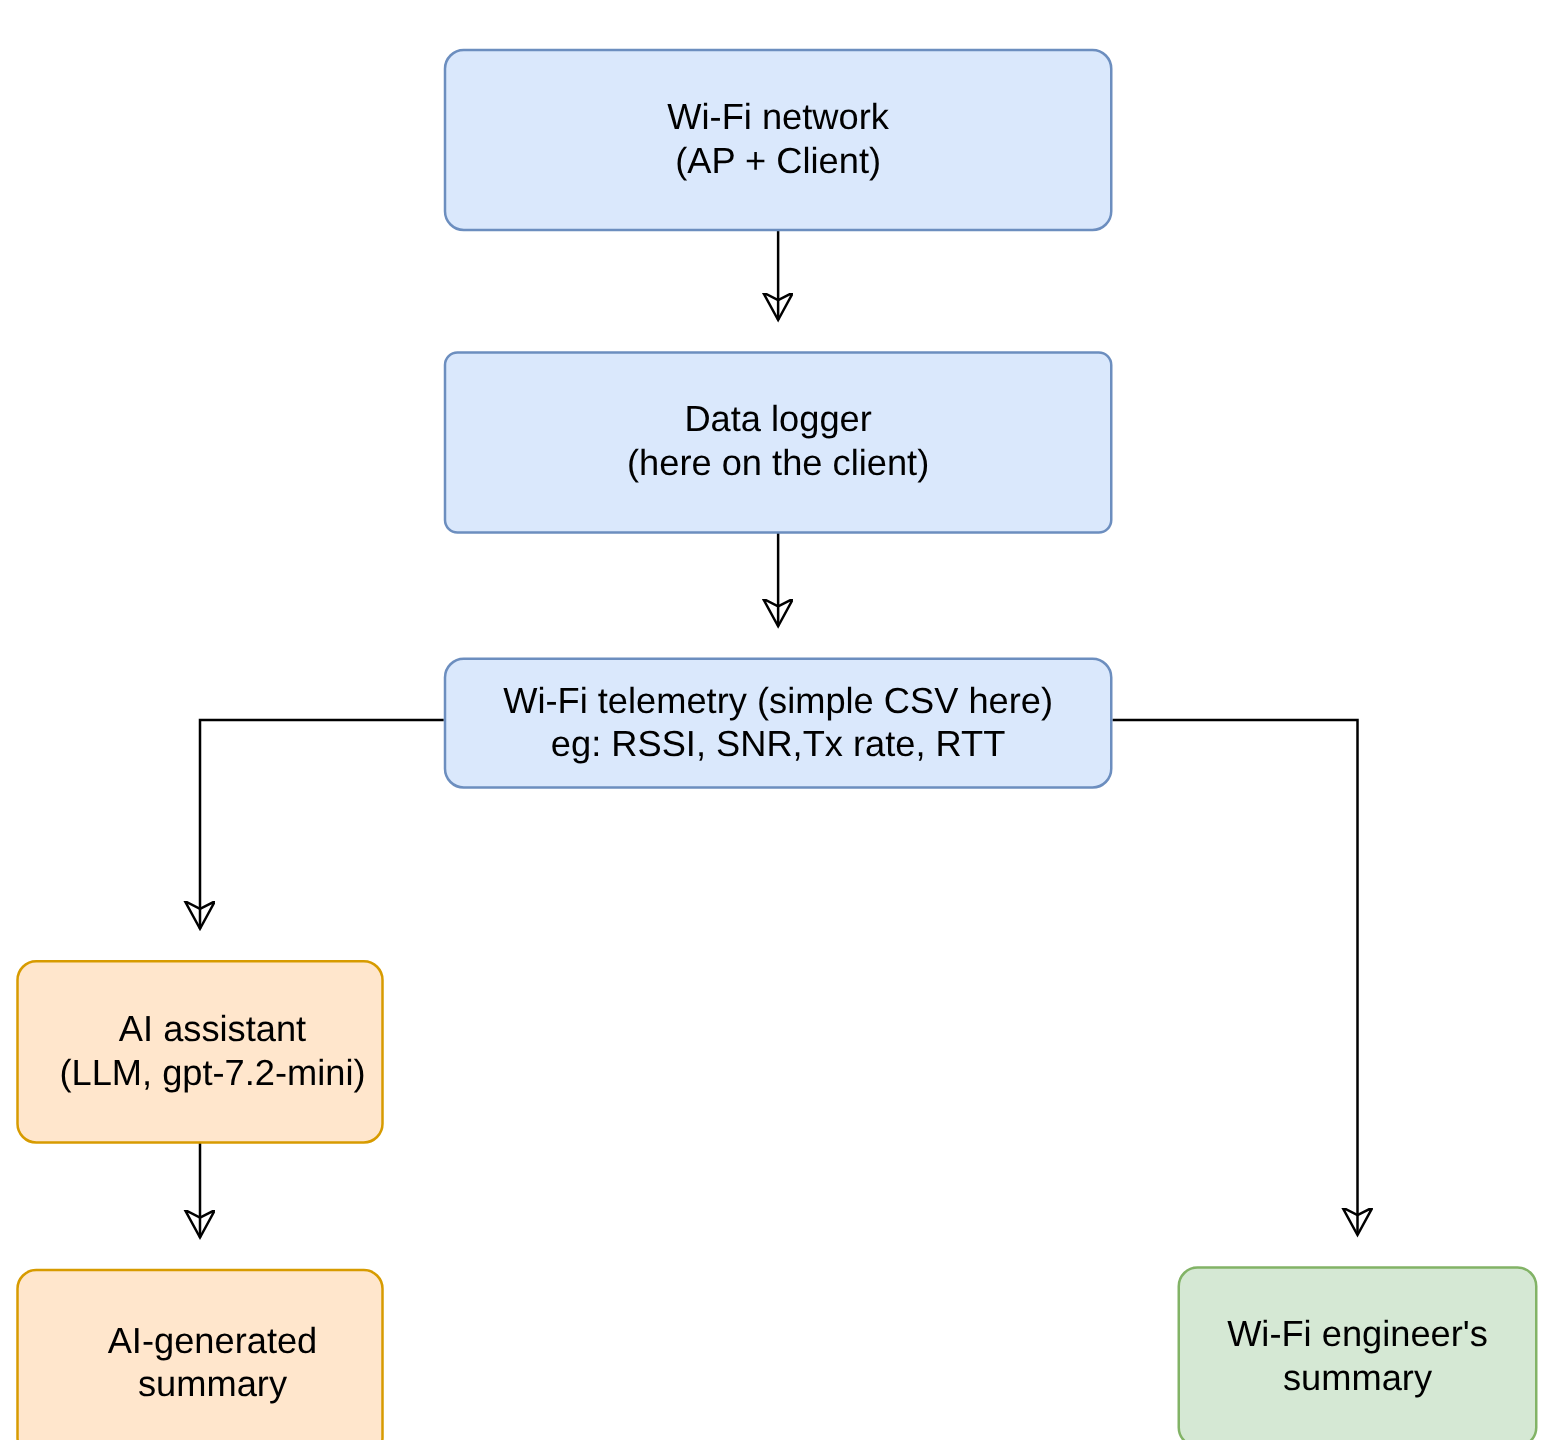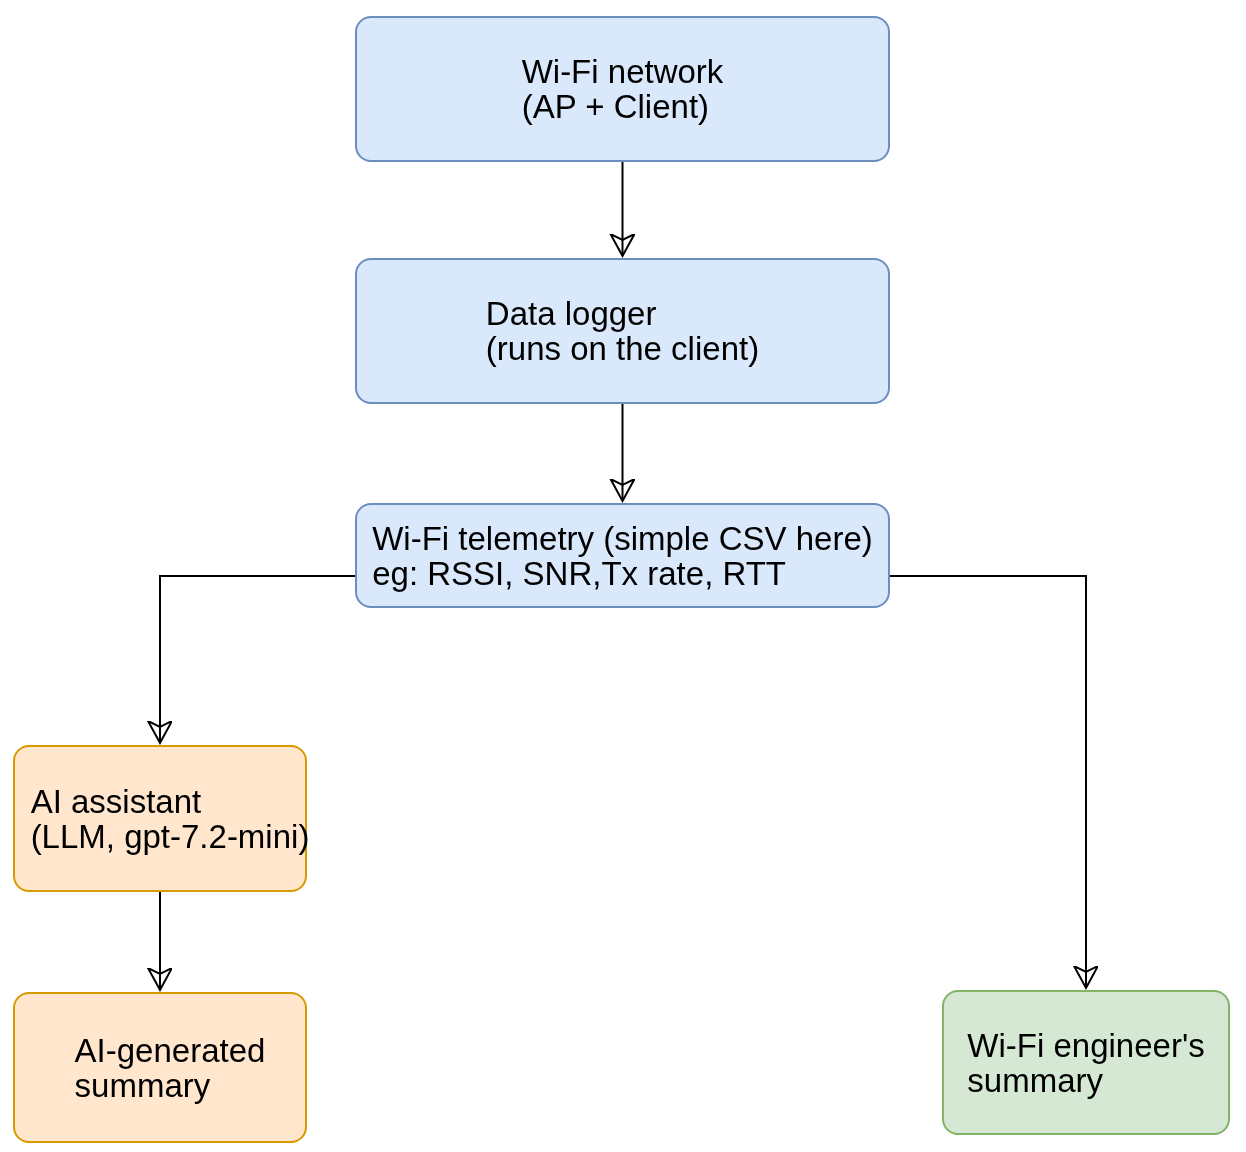--- a/index.html
+++ b/index.html
@@ -28,25 +28,27 @@
     fill: none;
     stroke: var(--edge, #000000);
     stroke-width: 2;
   }
   .node {
     position: absolute;
     box-sizing: border-box;
     display: flex;
     align-items: center;
     justify-content: center;
+    text-align: center;
     border: 2px solid #000;
     border-radius: 16px;
-    font-size: 33px;
+    font-size: 29px;
     line-height: 35px;
     white-space: nowrap;
+    margin-top: 23px;
   }
   .node.blue {
     background: var(--blue-fill, #dae8fc);
     border-color: var(--blue-border, #6c8ebf);
   }
   .node.orange {
     background: var(--orange-fill, #ffe6cc);
     border-color: var(--orange-border, #d79b00);
     padding-left: 20px;
   }
@@ -73,24 +75,24 @@
     <path d="M890,576 L1086,576 L1086,988" marker-end="url(#arrowhead)"></path>
   </svg>
 
   <div class="node blue" style="left:355px; top:16px; width:535px; height:146px;">
     <div>
       <div>Wi-Fi network</div>
       <div>(AP + Client)</div>
     </div>
   </div>
 
-  <div class="node blue" style="left:355px; top:258px; width:535px; height:146px;">
+  <div class="node blue" style="left:355px; top:258px; width:535px; height:146px;border-radius:11px;">
     <div>
       <div>Data logger</div>
-      <div>(runs on the client)</div>
+      <div>(here on the client)</div>
     </div>
   </div>
 
   <div class="node blue" style="left:355px; top:503px; width:535px; height:105px;">
     <div>
       <div>Wi-Fi telemetry (simple CSV here)</div>
       <div>eg: RSSI, SNR,Tx rate, RTT</div>
     </div>
   </div>
 

